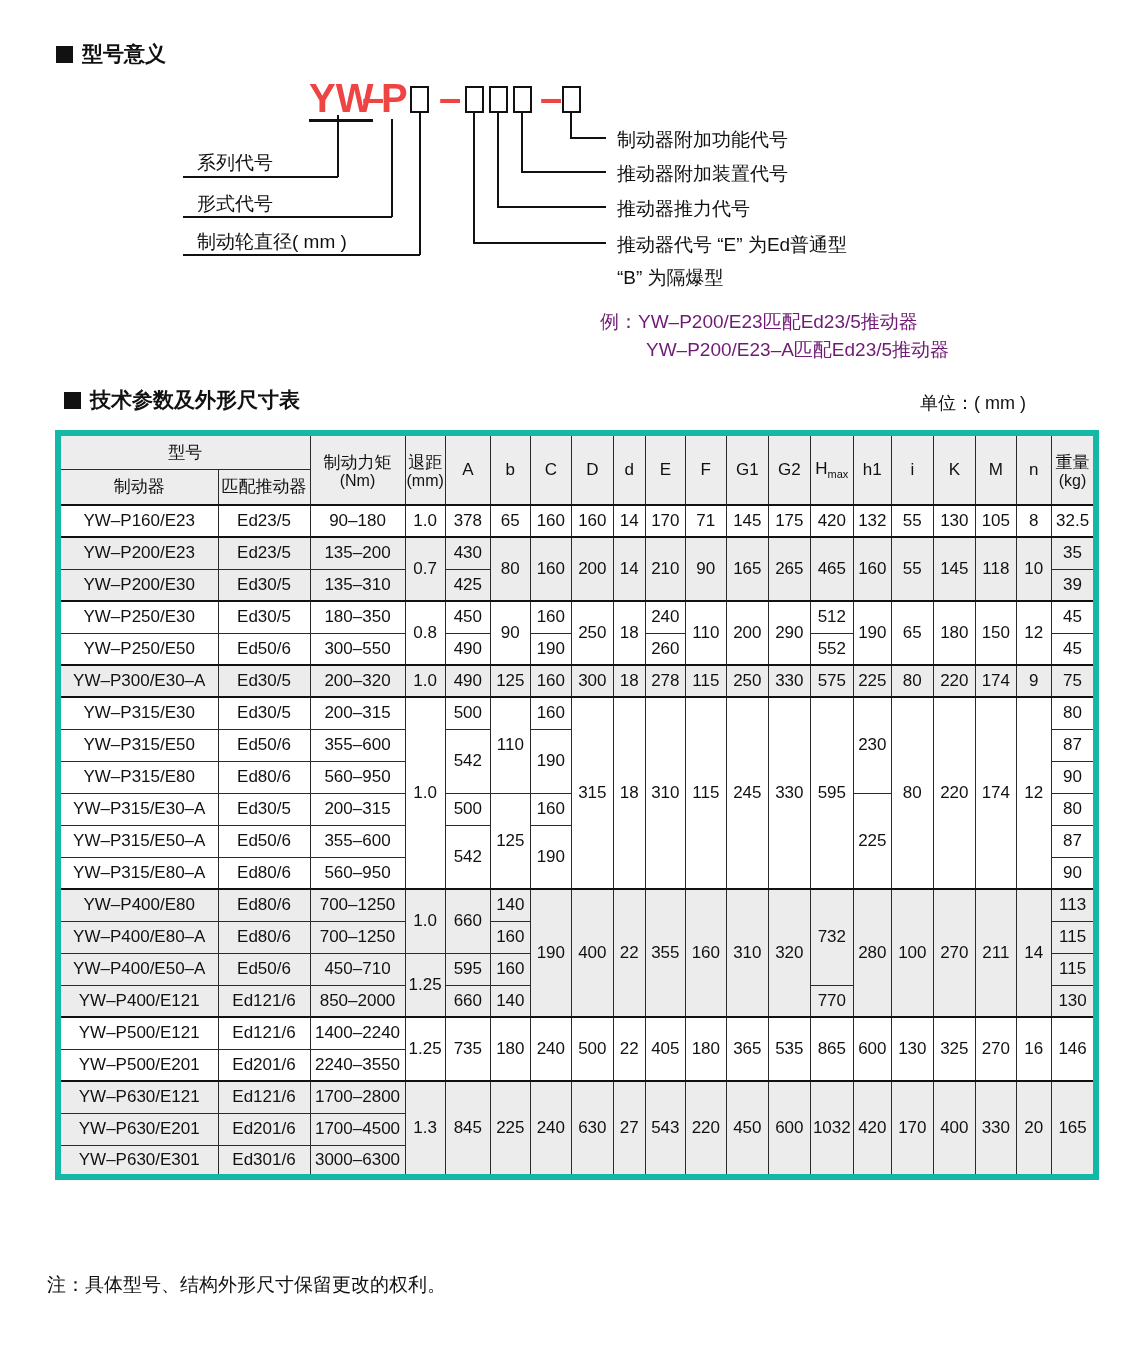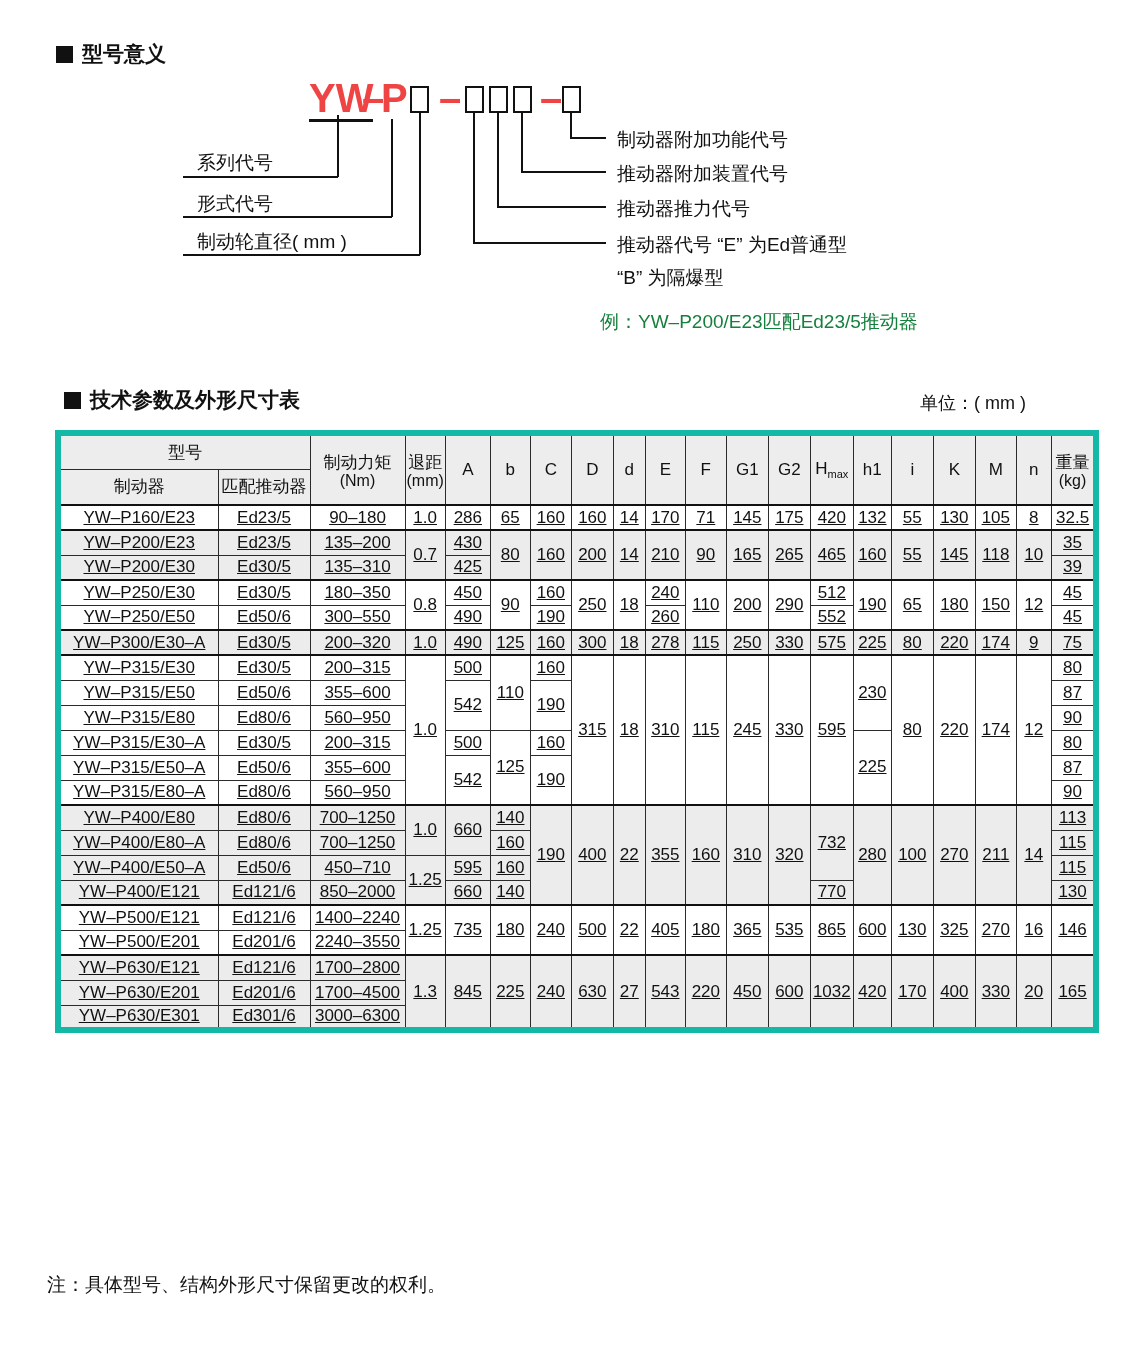--- a/index.html
+++ b/index.html
@@ -10,36 +10,36 @@
   }
   .abs{position:absolute;}
   
   .sec-title{font-size:21px;font-weight:bold;display:flex;align-items:center;color:#111;}
   .sq{width:17px;height:17px;background:#111;display:inline-block;margin-right:9px;}
   
   .model-el{font-size:40px;font-weight:bold;line-height:1;color:#ef4444;}
   .yw-underline{border-bottom:3px solid #111;padding-bottom:1px;}
   .mbox{width:15px;height:23px;border:2px solid #111;background:#fff;}
   .dlabel{font-size:19px;color:#111;white-space:nowrap;}
-  .example{font-size:19px;color:#15803d;white-space:nowrap;}
+  .example{font-size:19px;color:#701a75;white-space:nowrap;}
   
   .unit{font-size:18px;color:#111;}
   .note{font-size:19px;color:#111;}
   
   table.spec{
     border-collapse:collapse;table-layout:fixed;
     border:6px solid #14b8a6;font-size:17px;text-align:center;color:#111;
   }
   table.spec th,table.spec td{
     border:1px solid #2b2b2b;padding:0 1px;text-align:center;vertical-align:middle;
     overflow:hidden;white-space:nowrap;
   }
   table.spec thead th{font-weight:normal;background:#ededed;}
   table.spec thead tr{height:36px;}
-  table.spec tbody tr{height:25px;text-decoration:underline;}
+  table.spec tbody tr{height:32px;}
   table.spec tbody tr.sh td{background:#ececec;}
   table.spec tbody tr.gs td{border-top:2px solid #111;}
   .hdr2{display:block;font-size:16px;line-height:1.02;margin-top:-1px;}
   table.spec sub{font-size:11px;}
 </style>
 </head>
 <body>
 
 <div class="abs sec-title" style="left:56px;top:40px;">
   <span class="sq"></span>
@@ -81,20 +81,21 @@
   <div class="abs dlabel" style="left:197px;top:191px;">形式代号</div>
   <div class="abs dlabel" style="left:197px;top:229px;">制动轮直径( mm )</div>
 
   <div class="abs dlabel" style="left:617px;top:127px;">制动器附加功能代号</div>
   <div class="abs dlabel" style="left:617px;top:161px;">推动器附加装置代号</div>
   <div class="abs dlabel" style="left:617px;top:196px;">推动器推力代号</div>
   <div class="abs dlabel" style="left:617px;top:232px;">推动器代号 “E” 为Ed普通型</div>
   <div class="abs dlabel" style="left:617px;top:265px;">“B” 为隔爆型</div>
 
   <div class="abs example" style="left:600px;top:309px;">例：YW–P200/E23匹配Ed23/5推动器</div>
+  <div class="abs example" style="left:646px;top:337px;">YW–P200/E23–A匹配Ed23/5推动器</div>
 </div>
 
 <div class="abs sec-title" style="left:64px;top:386px;">
   <span class="sq"></span>
   <span>技术参数及外形尺寸表</span>
 </div>
 <div class="abs unit" style="left:920px;top:391px;">单位：( mm )</div>
 
 <div class="abs" style="left:55px;top:430px;">
   <table class="spec" id="spec-table">
@@ -146,21 +147,21 @@
           <th rowspan="1">制动器</th>
           <th rowspan="1">匹配推动器</th>
         </tr>
       </thead>
       <tbody>
         <tr class="gs ">
           <td>YW–P160/E23</td>
           <td>Ed23/5</td>
           <td>90–180</td>
           <td>1.0</td>
-          <td>286</td>
+          <td>378</td>
           <td>65</td>
           <td>160</td>
           <td>160</td>
           <td>14</td>
           <td>170</td>
           <td>71</td>
           <td>145</td>
           <td>175</td>
           <td>420</td>
           <td>132</td>

